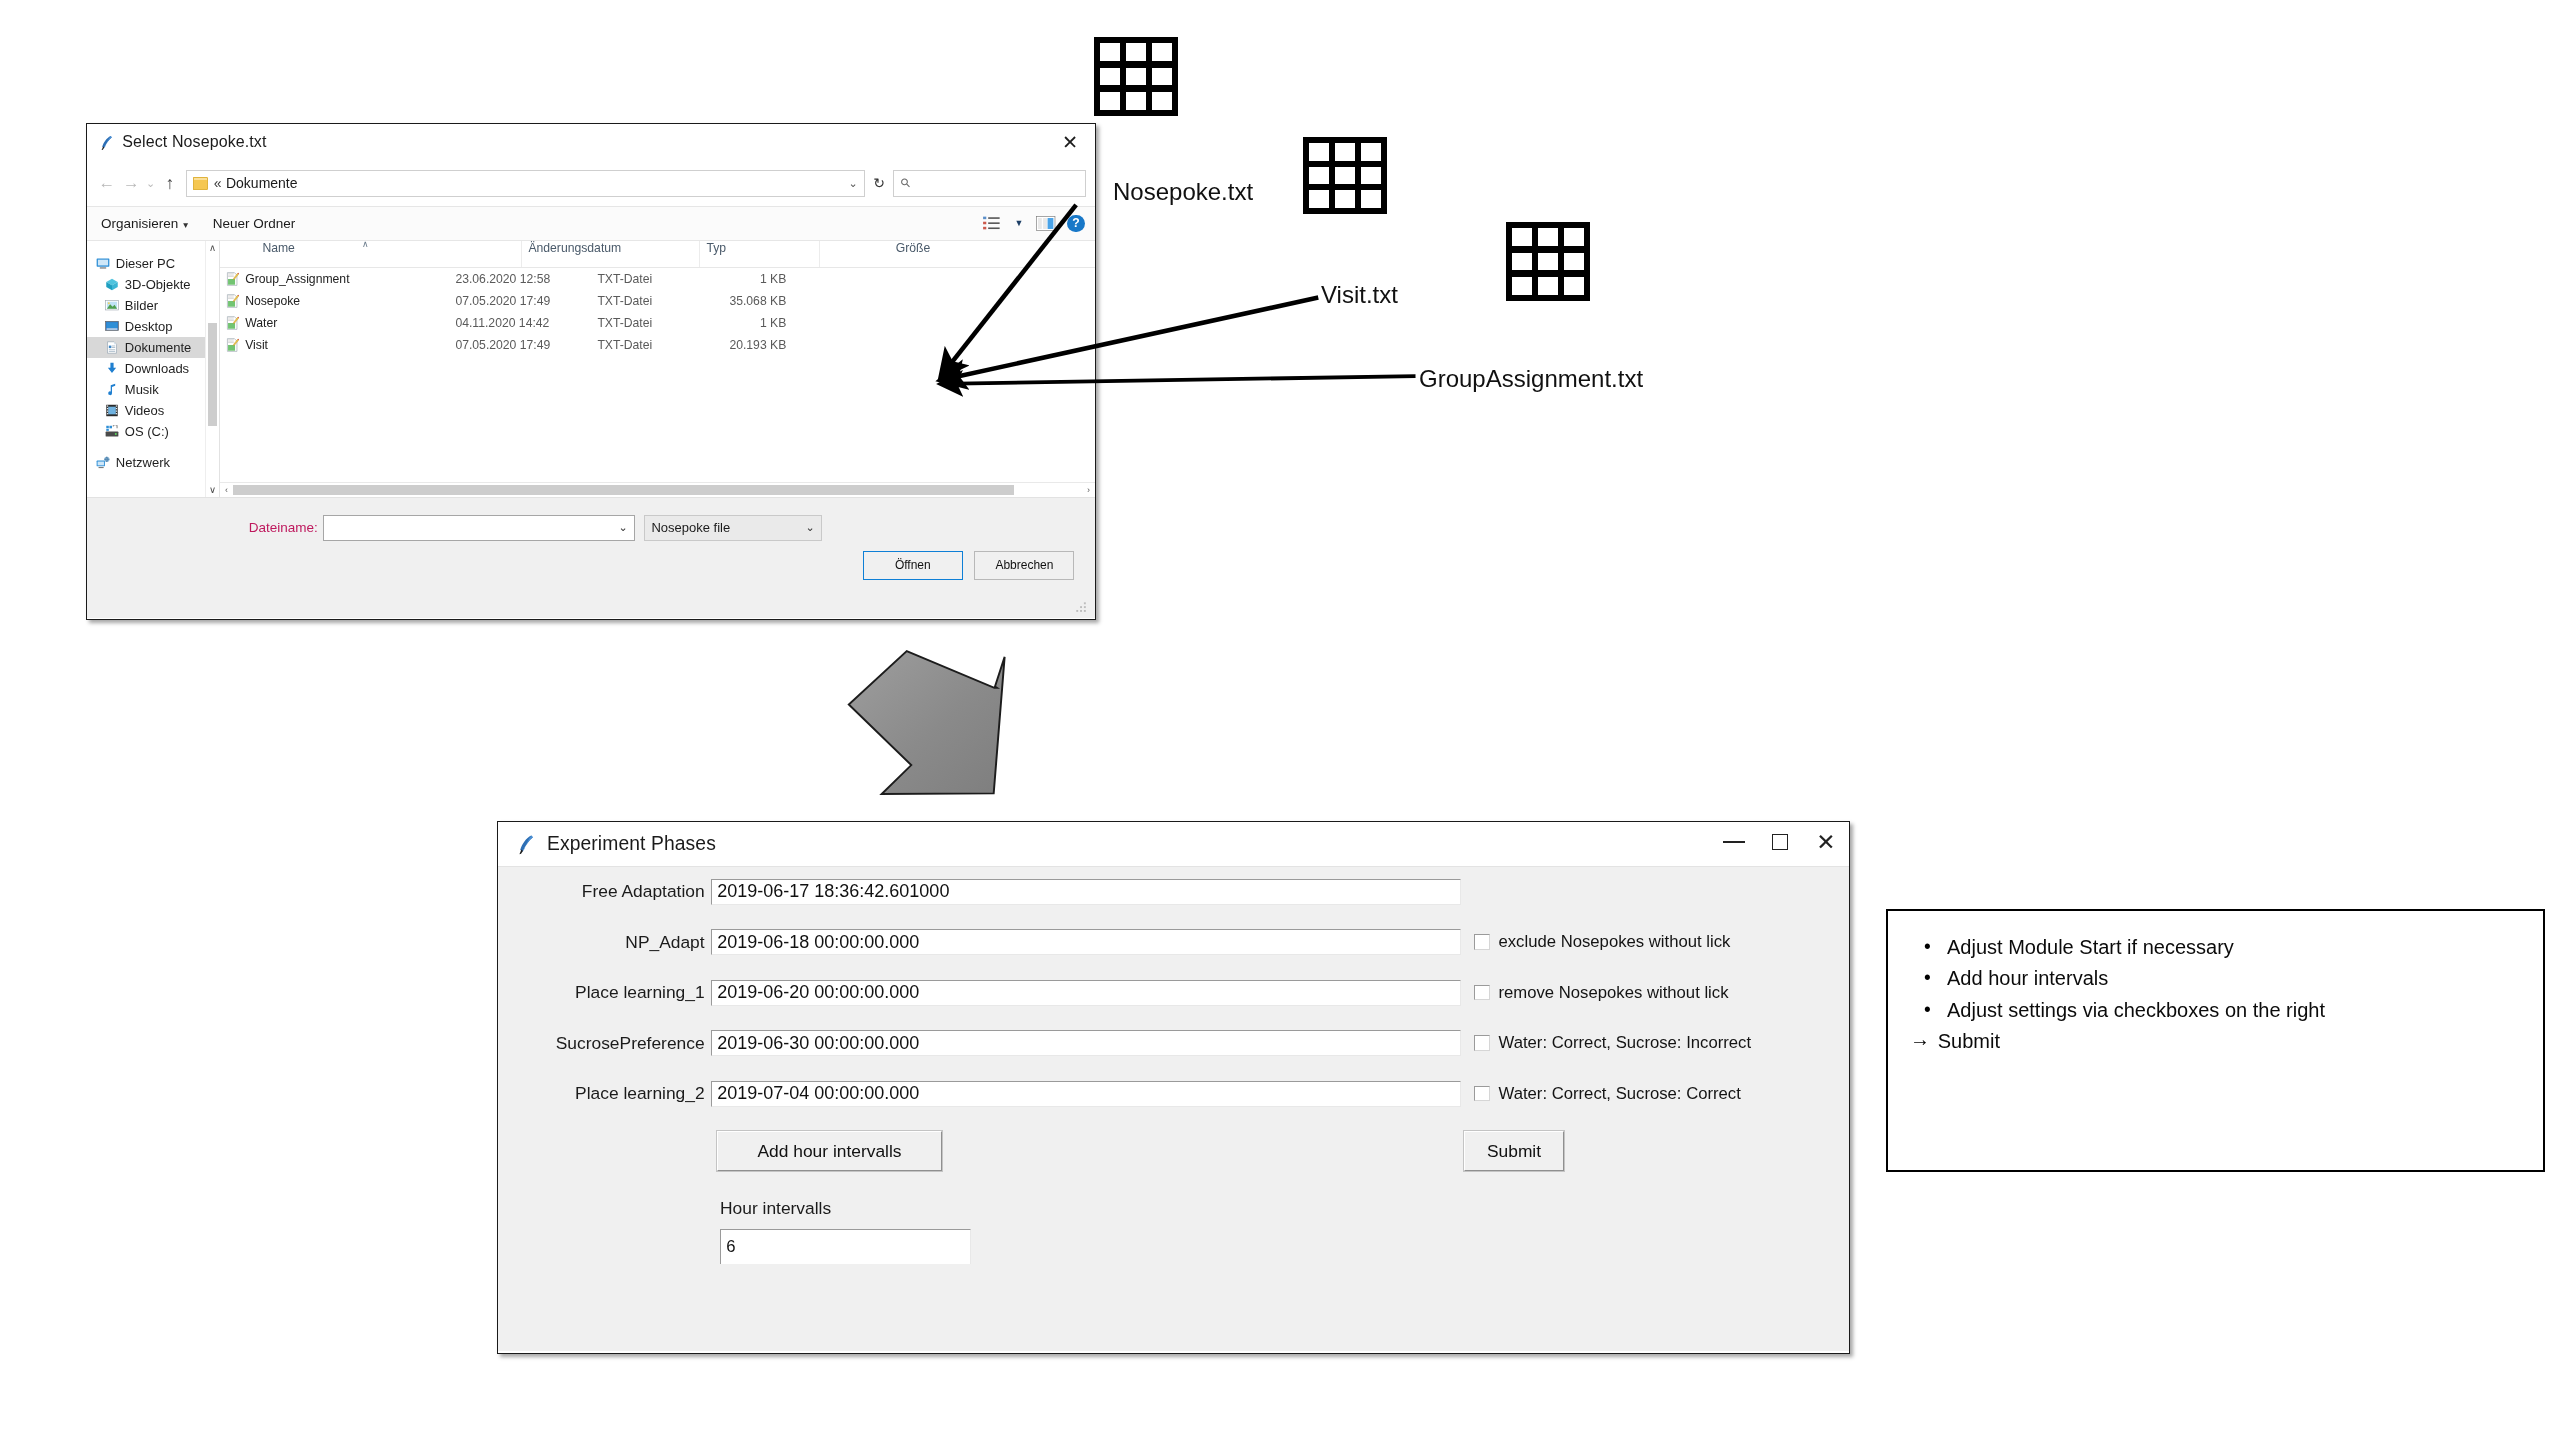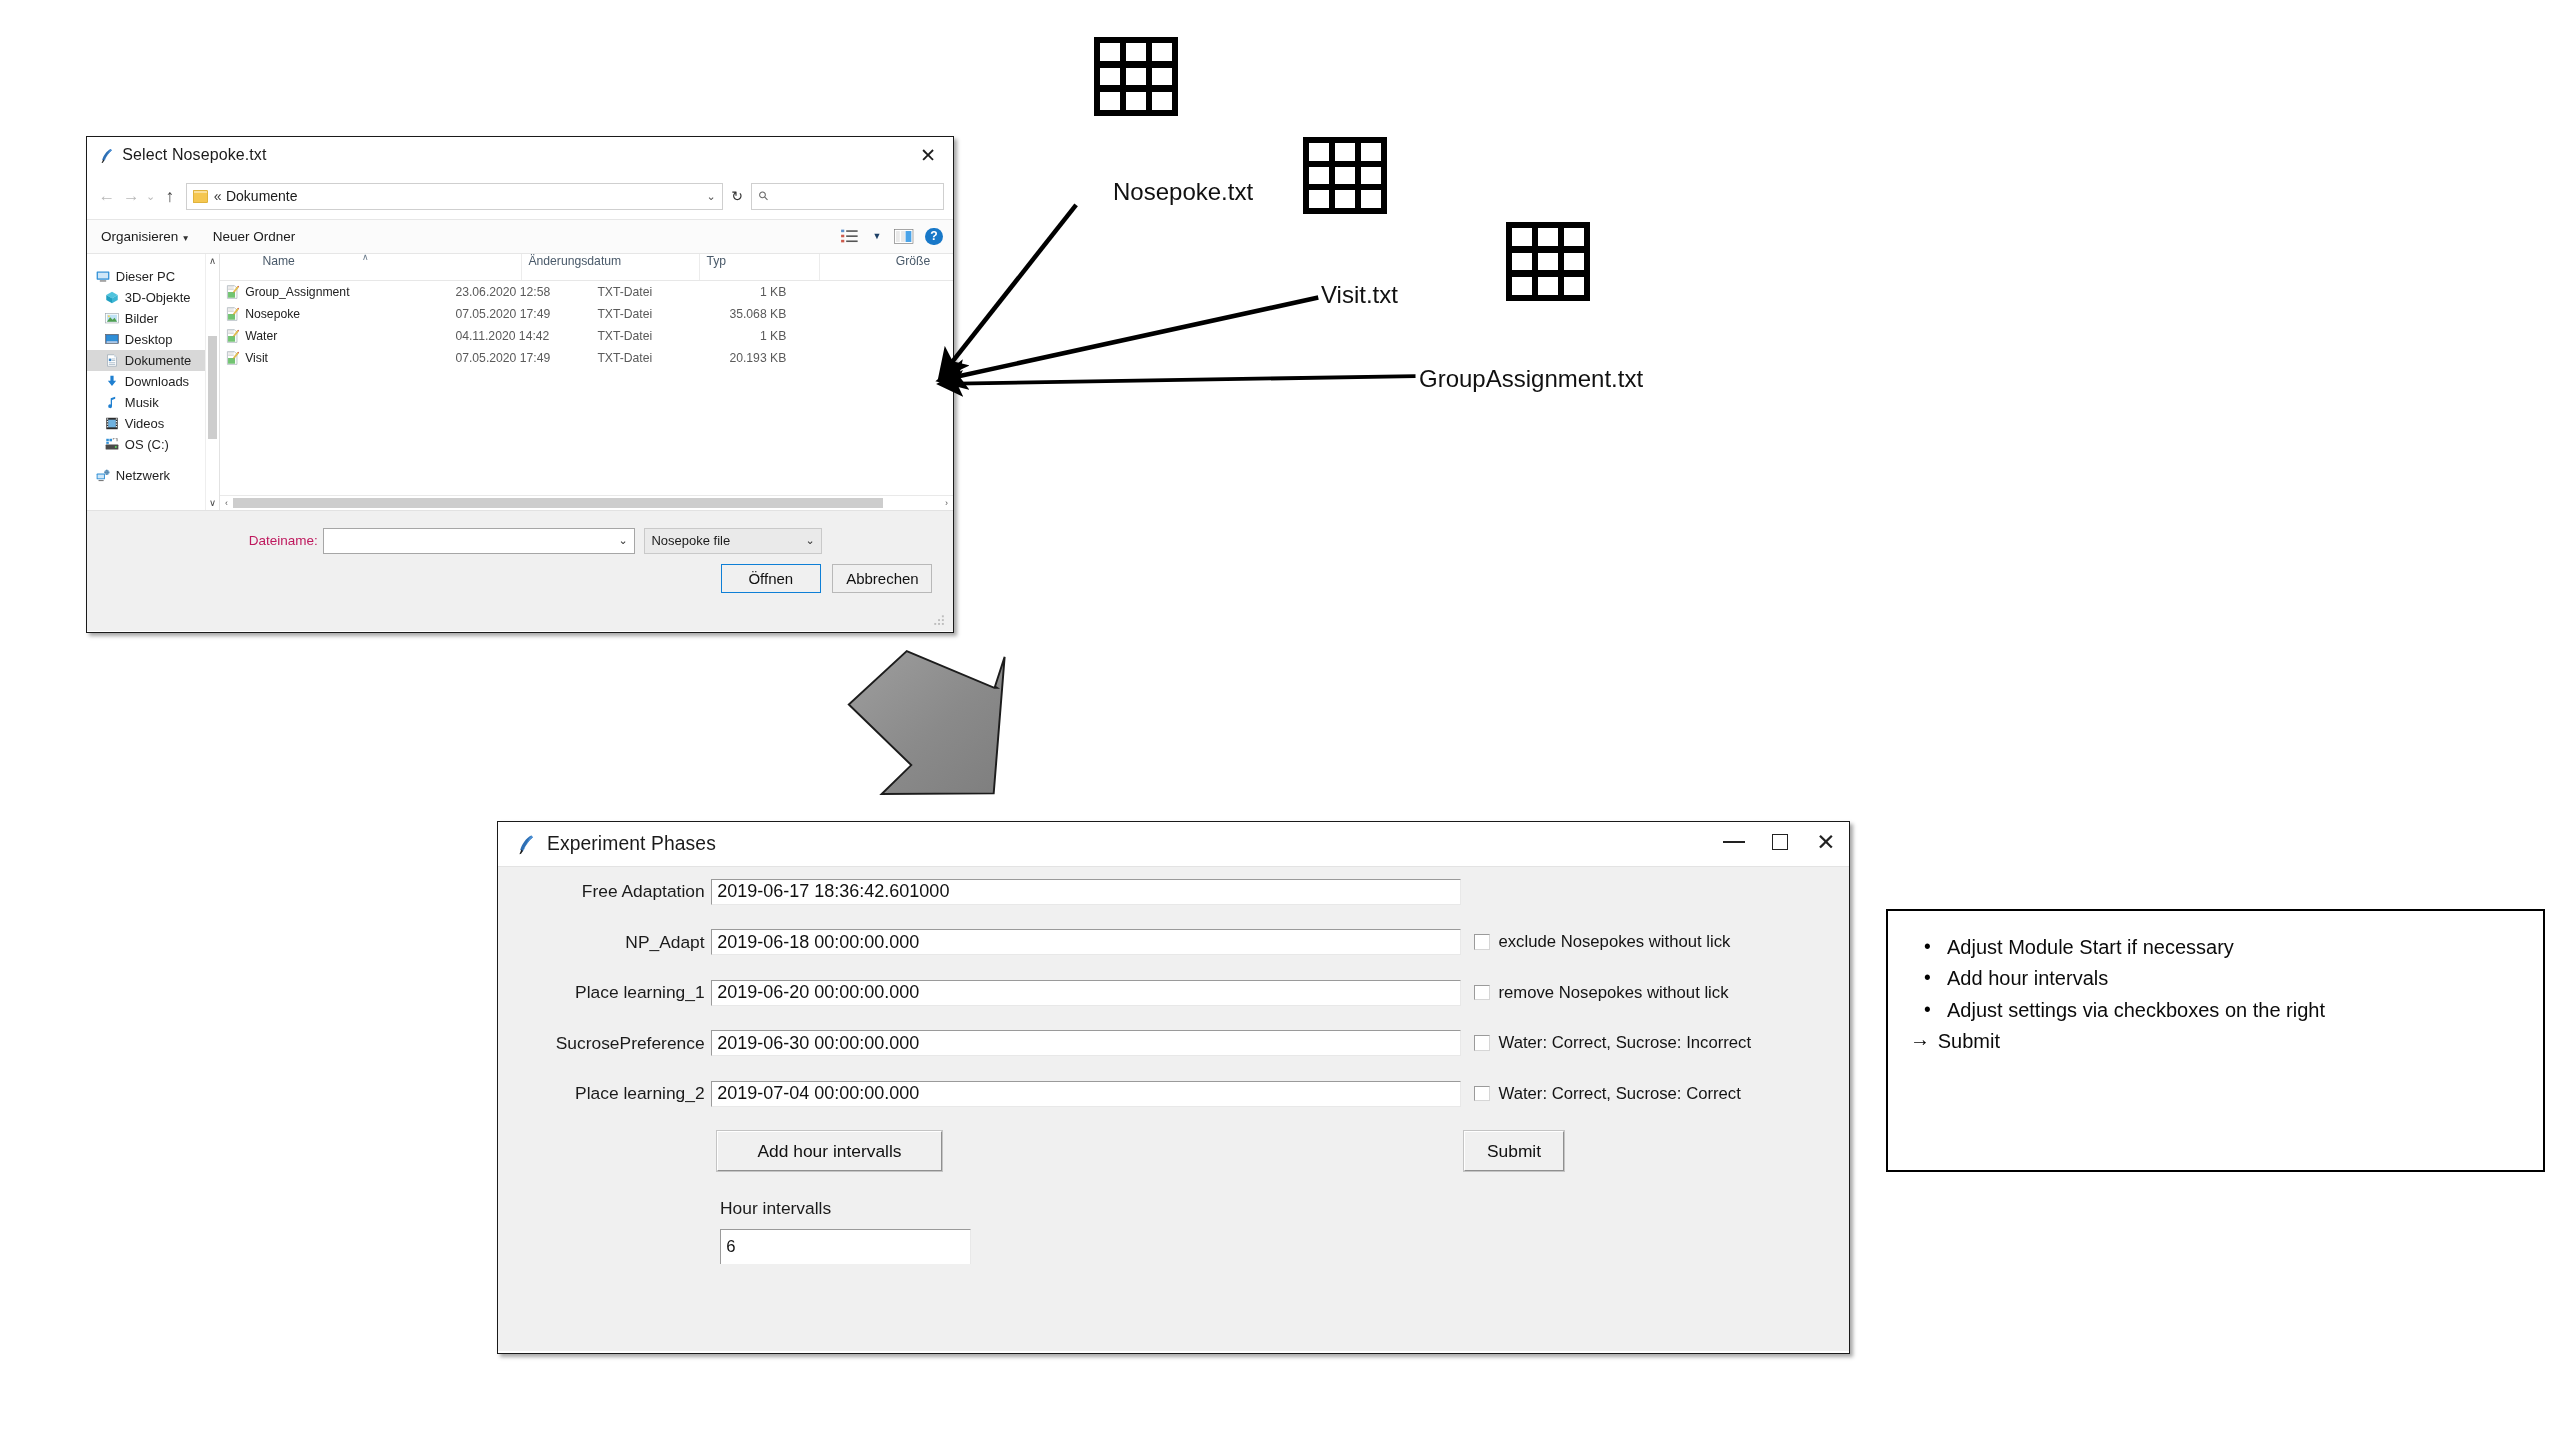--- a/index.html
+++ b/index.html
@@ -34,21 +34,21 @@
   .feather {
     width: 22px; height: 22px; margin-right: 9px;
     flex: 0 0 auto; position: relative;
   }
   .feather svg { display:block; }
 
   .tb-btns { position:absolute; right: 0; top: 0; height: 40px; display:flex; align-items:center;}
   .tb-btn { width: 46px; height: 40px; display:flex; align-items:center; justify-content:center; }
 
   
-  #file-dialog { left: 86px; top: 136px; width: 868px; height: 497px; }
+  #file-dialog { left: 86px; top: 123px; width: 1010px; height: 497px; }
   #file-dialog .win-titlebar { height: 36px; padding-left: 11.6px; }
   #file-dialog .win-title { font-size: 16px; }
   #file-dialog .feather { width: 16.7px; height: 16.7px; margin-right: 7px; }
 
   .fd-close {
     position: absolute; right: 14px; top: 8.4px;
     width: 22px; height: 20.6px; display:flex; align-items:center; justify-content:center;
     font-size: 19.3px; color: #1c1c1c; line-height: 1; font-family:"Liberation Sans",sans-serif;
   }
 
@@ -149,21 +149,21 @@
   }
   .fn-caret { margin-left:auto; font-size:11px; color:#333; padding-right: 6.4px;}
   .fn-type {
     margin-left: 9px; width: 178px; height: 26px; background:#eaeaea; border:0.6px solid #c9c9c9;
     display:flex; align-items:center; padding-left: 6.4px; box-sizing:border-box;
     font-size:13px; color:#1b1b1b;
   }
   .btn-row { display:flex; justify-content:flex-end; padding-right: 20.6px; margin-top: 10.3px; gap: 11.6px;}
   .fbtn {
     width: 100px; height: 29px; display:flex; align-items:center; justify-content:center;
-    font-size:15px; color:#111; background:#f0f0f0; border:0.6px solid #b8b8b8; box-sizing:border-box;
+    font-size:12px; color:#111; background:#f0f0f0; border:0.6px solid #b8b8b8; box-sizing:border-box;
   }
   .fbtn.primary { border: 1.9px solid #0e7fd6; background:#f0f0f0;}
   .grip { position:absolute; right: 6.4px; bottom: 5.2px; width: 14px; height: 11.6px;}
 
   
   #exp-win { left: 497px; top: 821px; width: 1353px; height: 533px; }
   #exp-win .win-titlebar { height: 44px; padding-left: 18px; }
   .exp-body { background:#f0f0f0; height: 485px; position:relative; box-sizing:border-box;
               border-top:0.6px solid #e3e3e3; }
 

